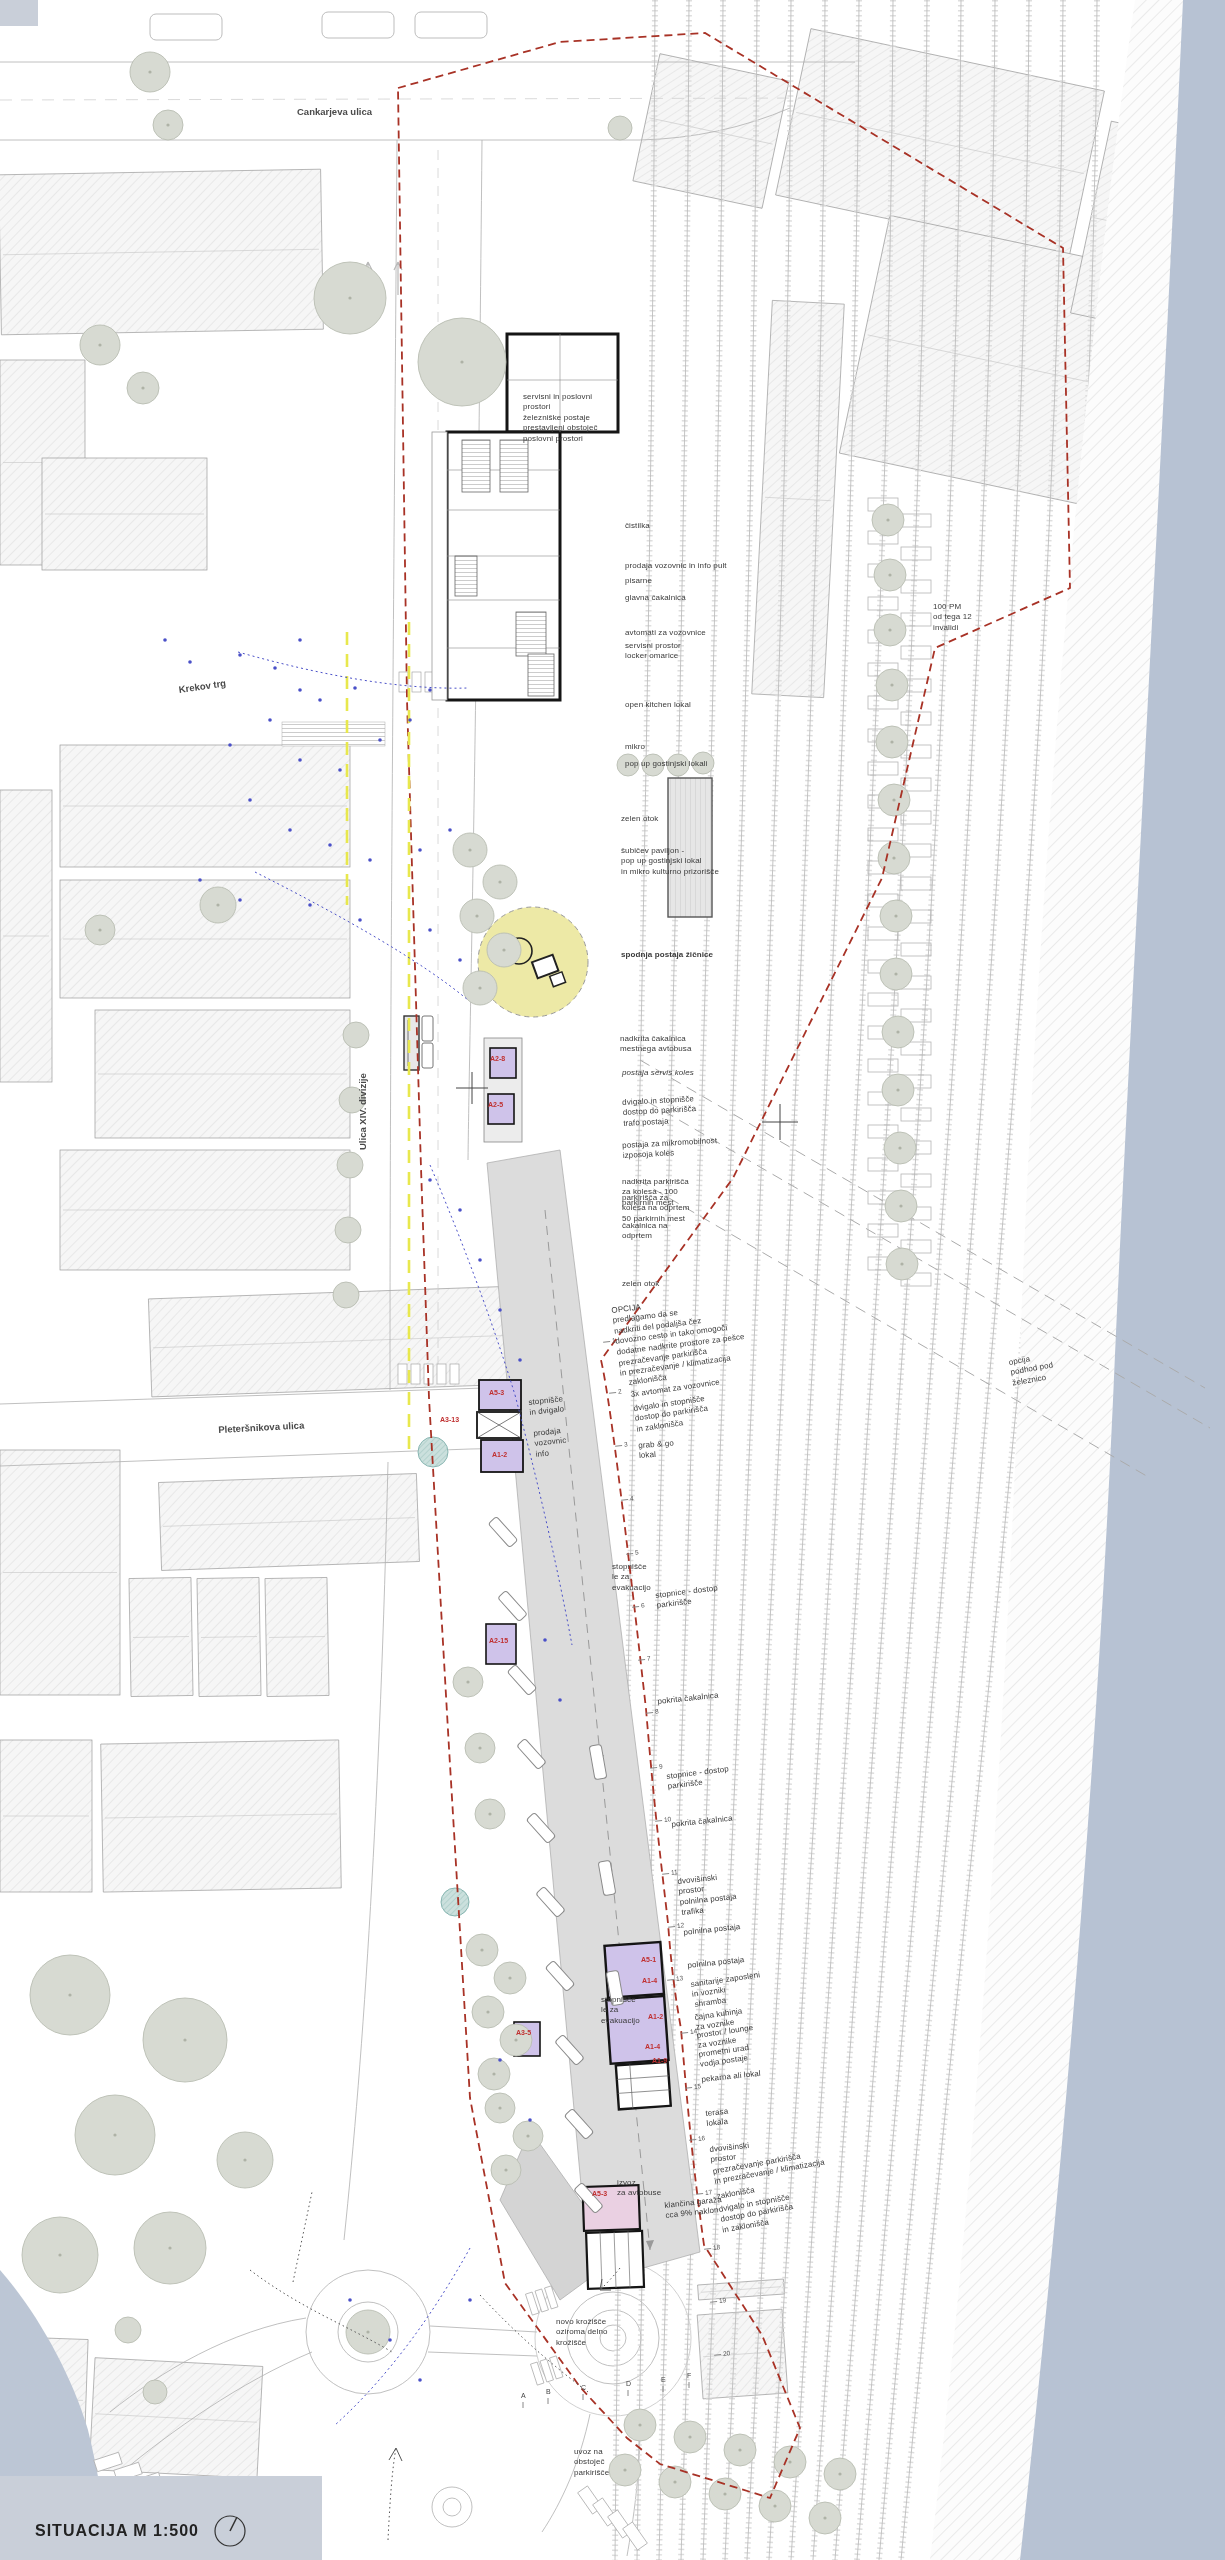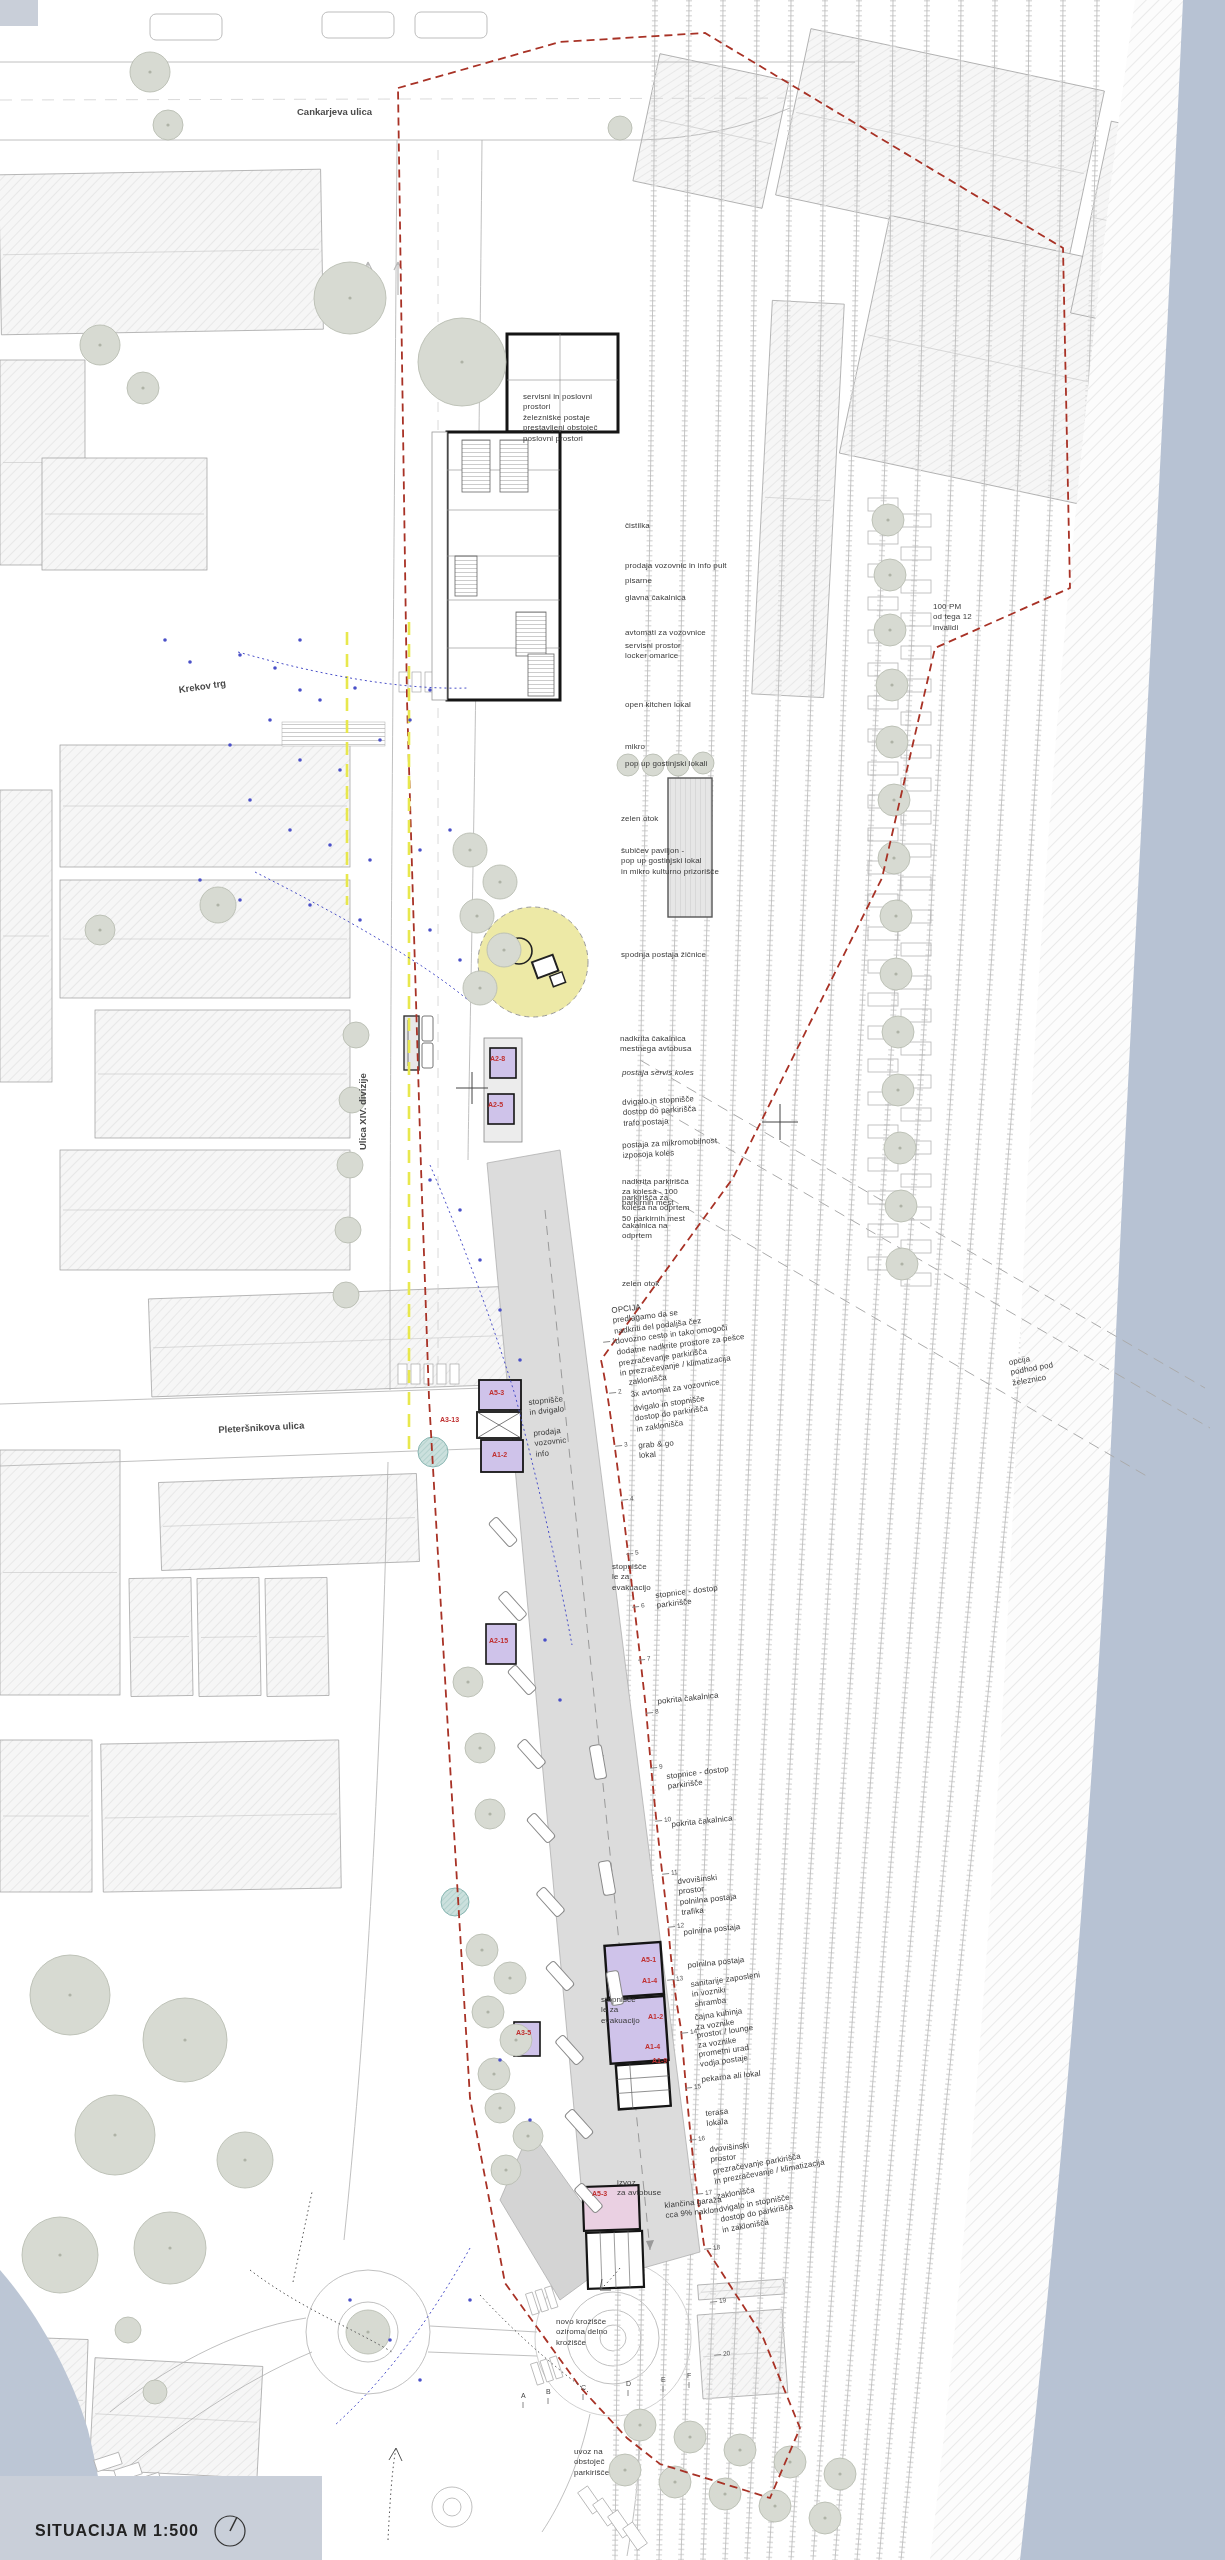--- a/index.html
+++ b/index.html
@@ -559,21 +559,21 @@
       <div class="ann" style="left: 625px; top: 628px;">avtomati za vozovnice</div>
       <div class="ann" style="left: 625px; top: 641px;">servisni prostor
 locker omarice</div>
       <div class="ann" style="left: 625px; top: 700px;">open kitchen lokal</div>
       <div class="ann" style="left: 625px; top: 742px;">mikro</div>
       <div class="ann" style="left: 625px; top: 759px;">pop up gostinjski lokali</div>
       <div class="ann" style="left: 621px; top: 814px;">zelen otok</div>
       <div class="ann" style="left: 621px; top: 846px;">šubičev paviljon -
 pop up gostinjski lokal
 in mikro kulturno prizorišče</div>
-      <div class="ann" style="left: 621px; top: 950px;">spodnja postaja žičnice</div>
+      <div class="ann" style="left: 621px; top: 950px; font-weight: bold;">spodnja postaja žičnice</div>
       <div class="ann" style="left: 620px; top: 1034px;">nadkrita čakalnica
 mestnega avtobusa</div>
       <div class="ann" style="left: 622px; top: 1068px; font-style: italic;">postaja servis koles</div>
       <div class="ann" style="left: 622px; top: 1098px; transform: rotate(-3deg);">dvigalo in stopnišče
 dostop do parkirišča
 trafo postaja</div>
       <div class="ann" style="left: 622px; top: 1141px; transform: rotate(-3deg);">postaja za mikromobilnost
 izposoja koles</div>
       <div class="ann" style="left: 622px; top: 1164px; margin-top: 13px;">nadkrita parkirišča
 za kolesa - 100

